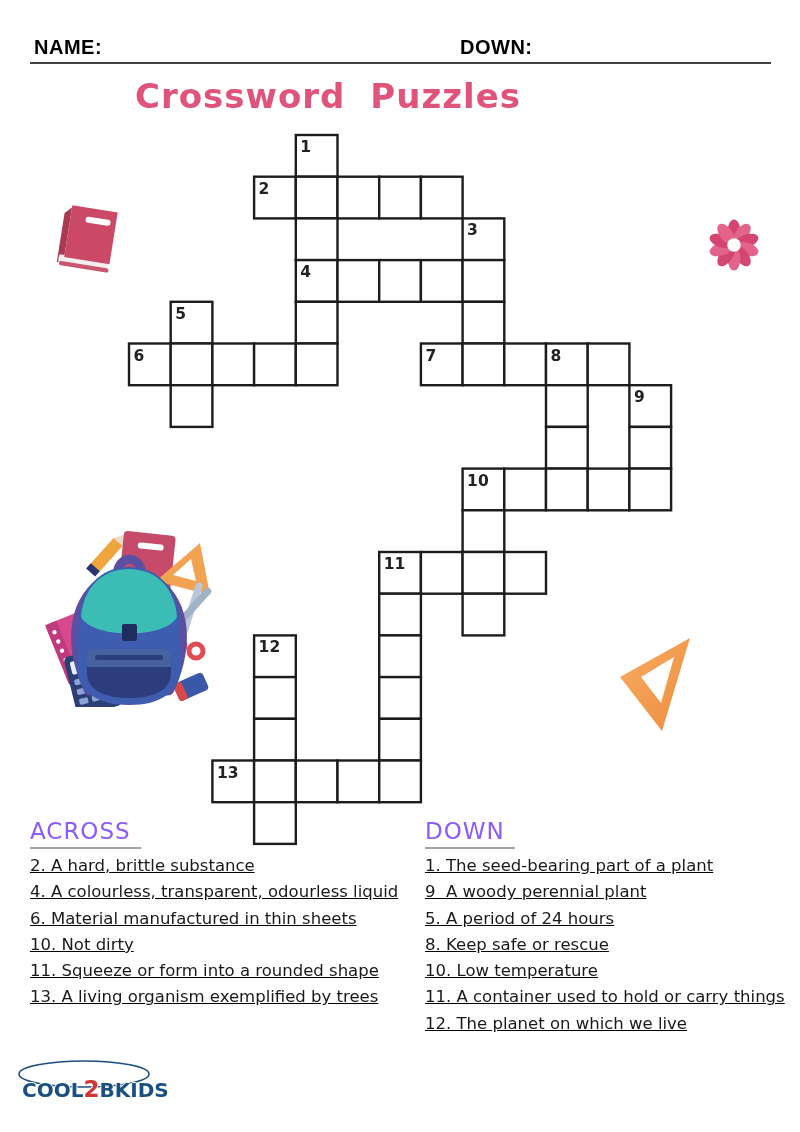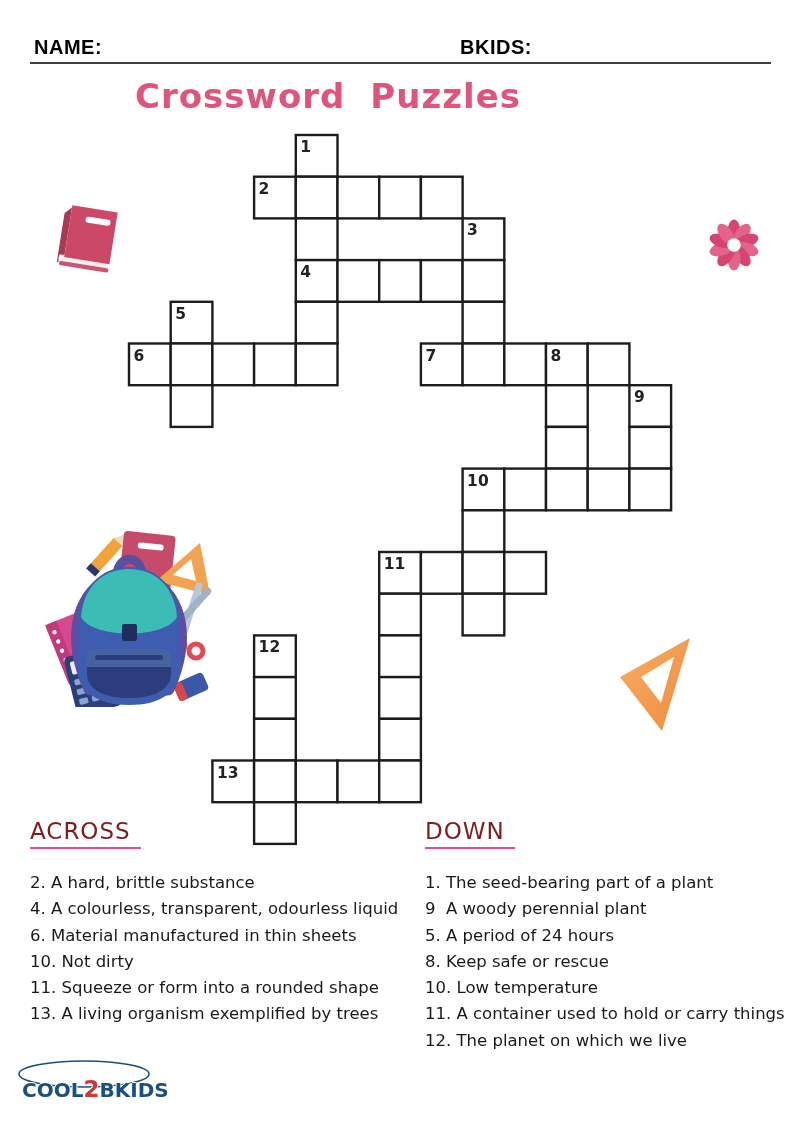--- a/index.html
+++ b/index.html
@@ -16,44 +16,44 @@
 
   
   #grid-wrap{position:absolute;left:120px;top:126px;width:561px;height:727px;}
   .cell{fill:#ffffff;stroke:#1c1c1c;stroke-width:2.4;}
   .cellnum{font:700 15.5px "DejaVu Sans",sans-serif;fill:#222;}
 
   
   .clue-block{position:absolute;top:818px;z-index:3;}
   #across-block{left:30px;width:400px;}
   #down-block{left:425px;width:372px;}
-  .clue-header{display:inline-block;font:400 23px "DejaVu Sans",sans-serif;color:#7f1d1d;
-               letter-spacing:1px;padding:0 10px 3px 0;border-bottom:2px solid #ec4899;}
-  .clue-list{list-style:none;margin:21px 0 0 0;padding:0;}
+  .clue-header{display:inline-block;font:400 23px "DejaVu Sans",sans-serif;color:#8b5cf6;
+               letter-spacing:1px;padding:0 10px 3px 0;border-bottom:2px solid #a3a3a3;}
+  .clue-list{list-style:none;margin:4px 0 0 0;padding:0;text-decoration:underline;}
   .clue-list li{font:400 16.5px "DejaVu Sans",sans-serif;color:#191919;line-height:26.3px;white-space:pre;}
 
   
   .deco{position:absolute;}
   #book-deco{left:56px;top:204px;width:66px;height:72px;}
   #flower-deco{left:708px;top:219px;width:52px;height:52px;}
   #backpack-deco{left:40px;top:517px;width:178px;height:190px;}
   #triangle-deco{left:612px;top:630px;width:95px;height:106px;}
 
   
   #logo{position:absolute;left:16px;top:1054px;width:140px;height:38px;z-index:4;}
   #logo .txt{position:absolute;left:6px;top:6px;font:800 20px "DejaVu Sans",sans-serif;letter-spacing:0;
              color:#1a5080;text-shadow:-1px 0 #fff,1px 0 #fff,0 -1px #fff,0 1px #fff;margin-top:16px;}
   #logo .red{color:#d23535;font-size:23px;}
   #logo svg{position:absolute;left:0;top:0;}
 </style>
 </head>
 <body>
 
 <span class="hdr-label" id="name-label">NAME:</span>
-<span class="hdr-label" id="date-label">BKIDS:</span>
+<span class="hdr-label" id="date-label">DOWN:</span>
 <div class="hdr-line"></div>
 
 <div class="title">Crossword Puzzles</div>
 
 <svg class="deco" id="book-deco" viewBox="0 0 60 66">
   <g transform="rotate(9 30 33)">
     <path d="M10,6 L4,12 L4,58 L10,53 Z" fill="#a93a55"></path>
     <rect x="5" y="50" width="46" height="7" rx="2" fill="#f5eef0"></rect>
     <rect x="6" y="56" width="46" height="4" rx="2" fill="#c9556f"></rect>
     <path d="M10,4 L52,4 L52,52 L10,52 Z" fill="#cb4867"></path>

